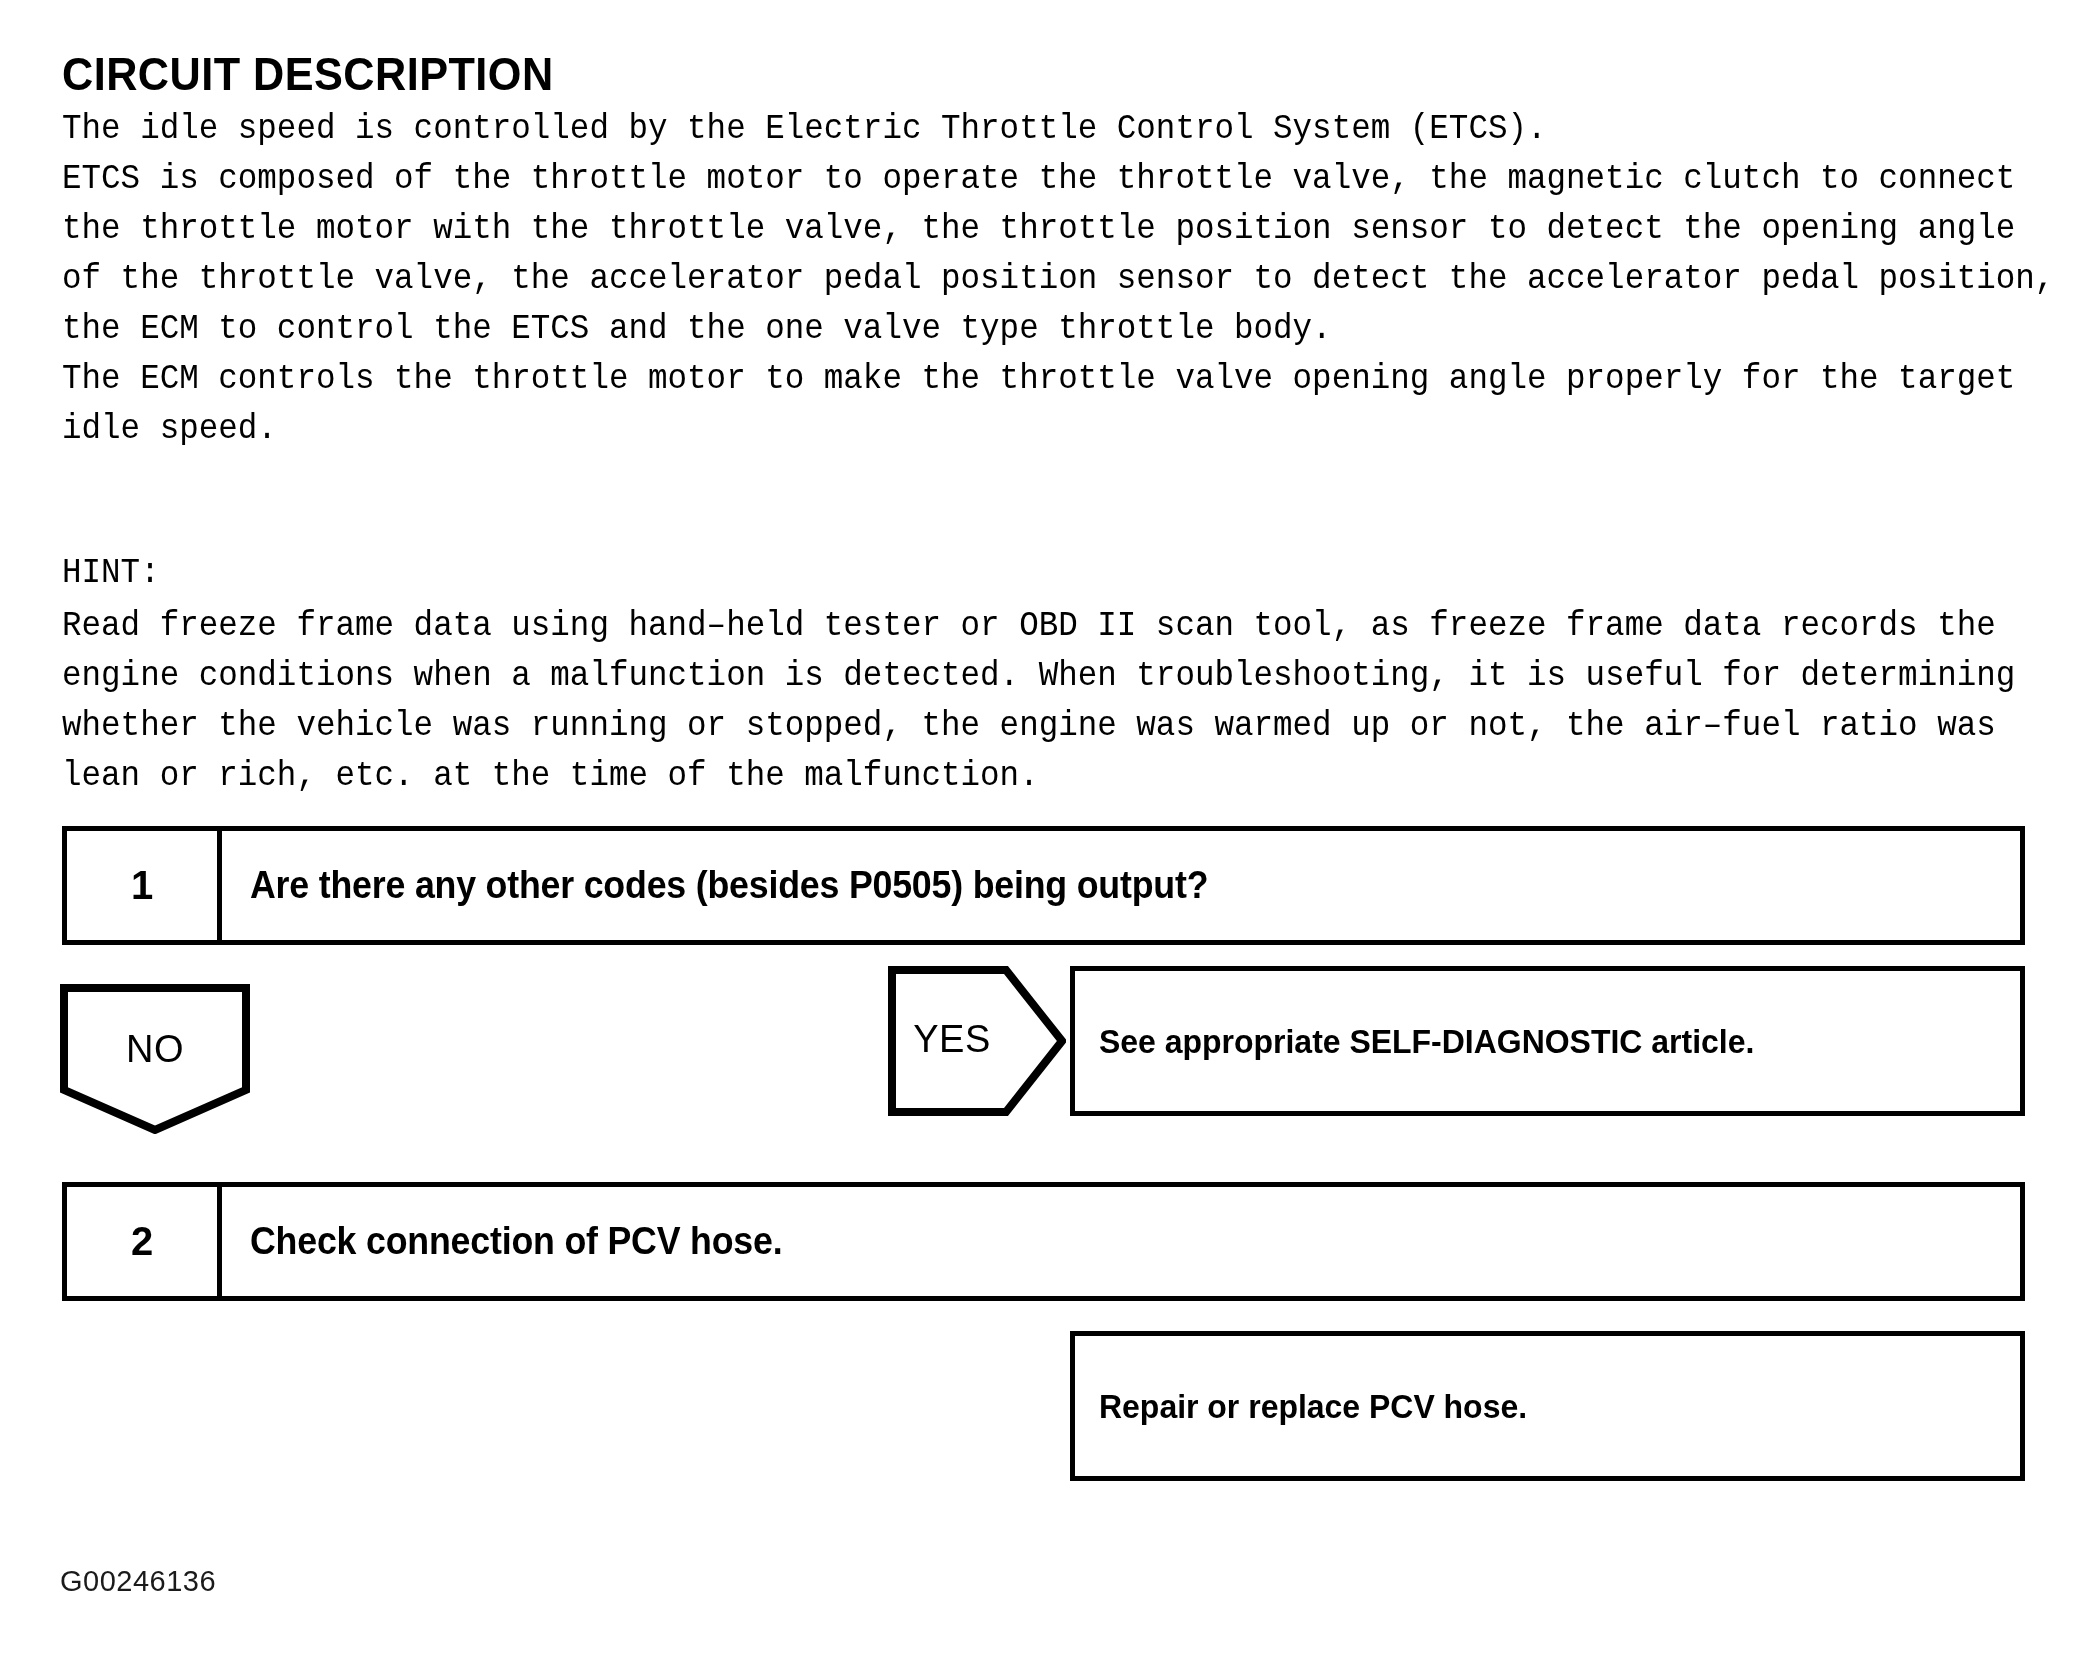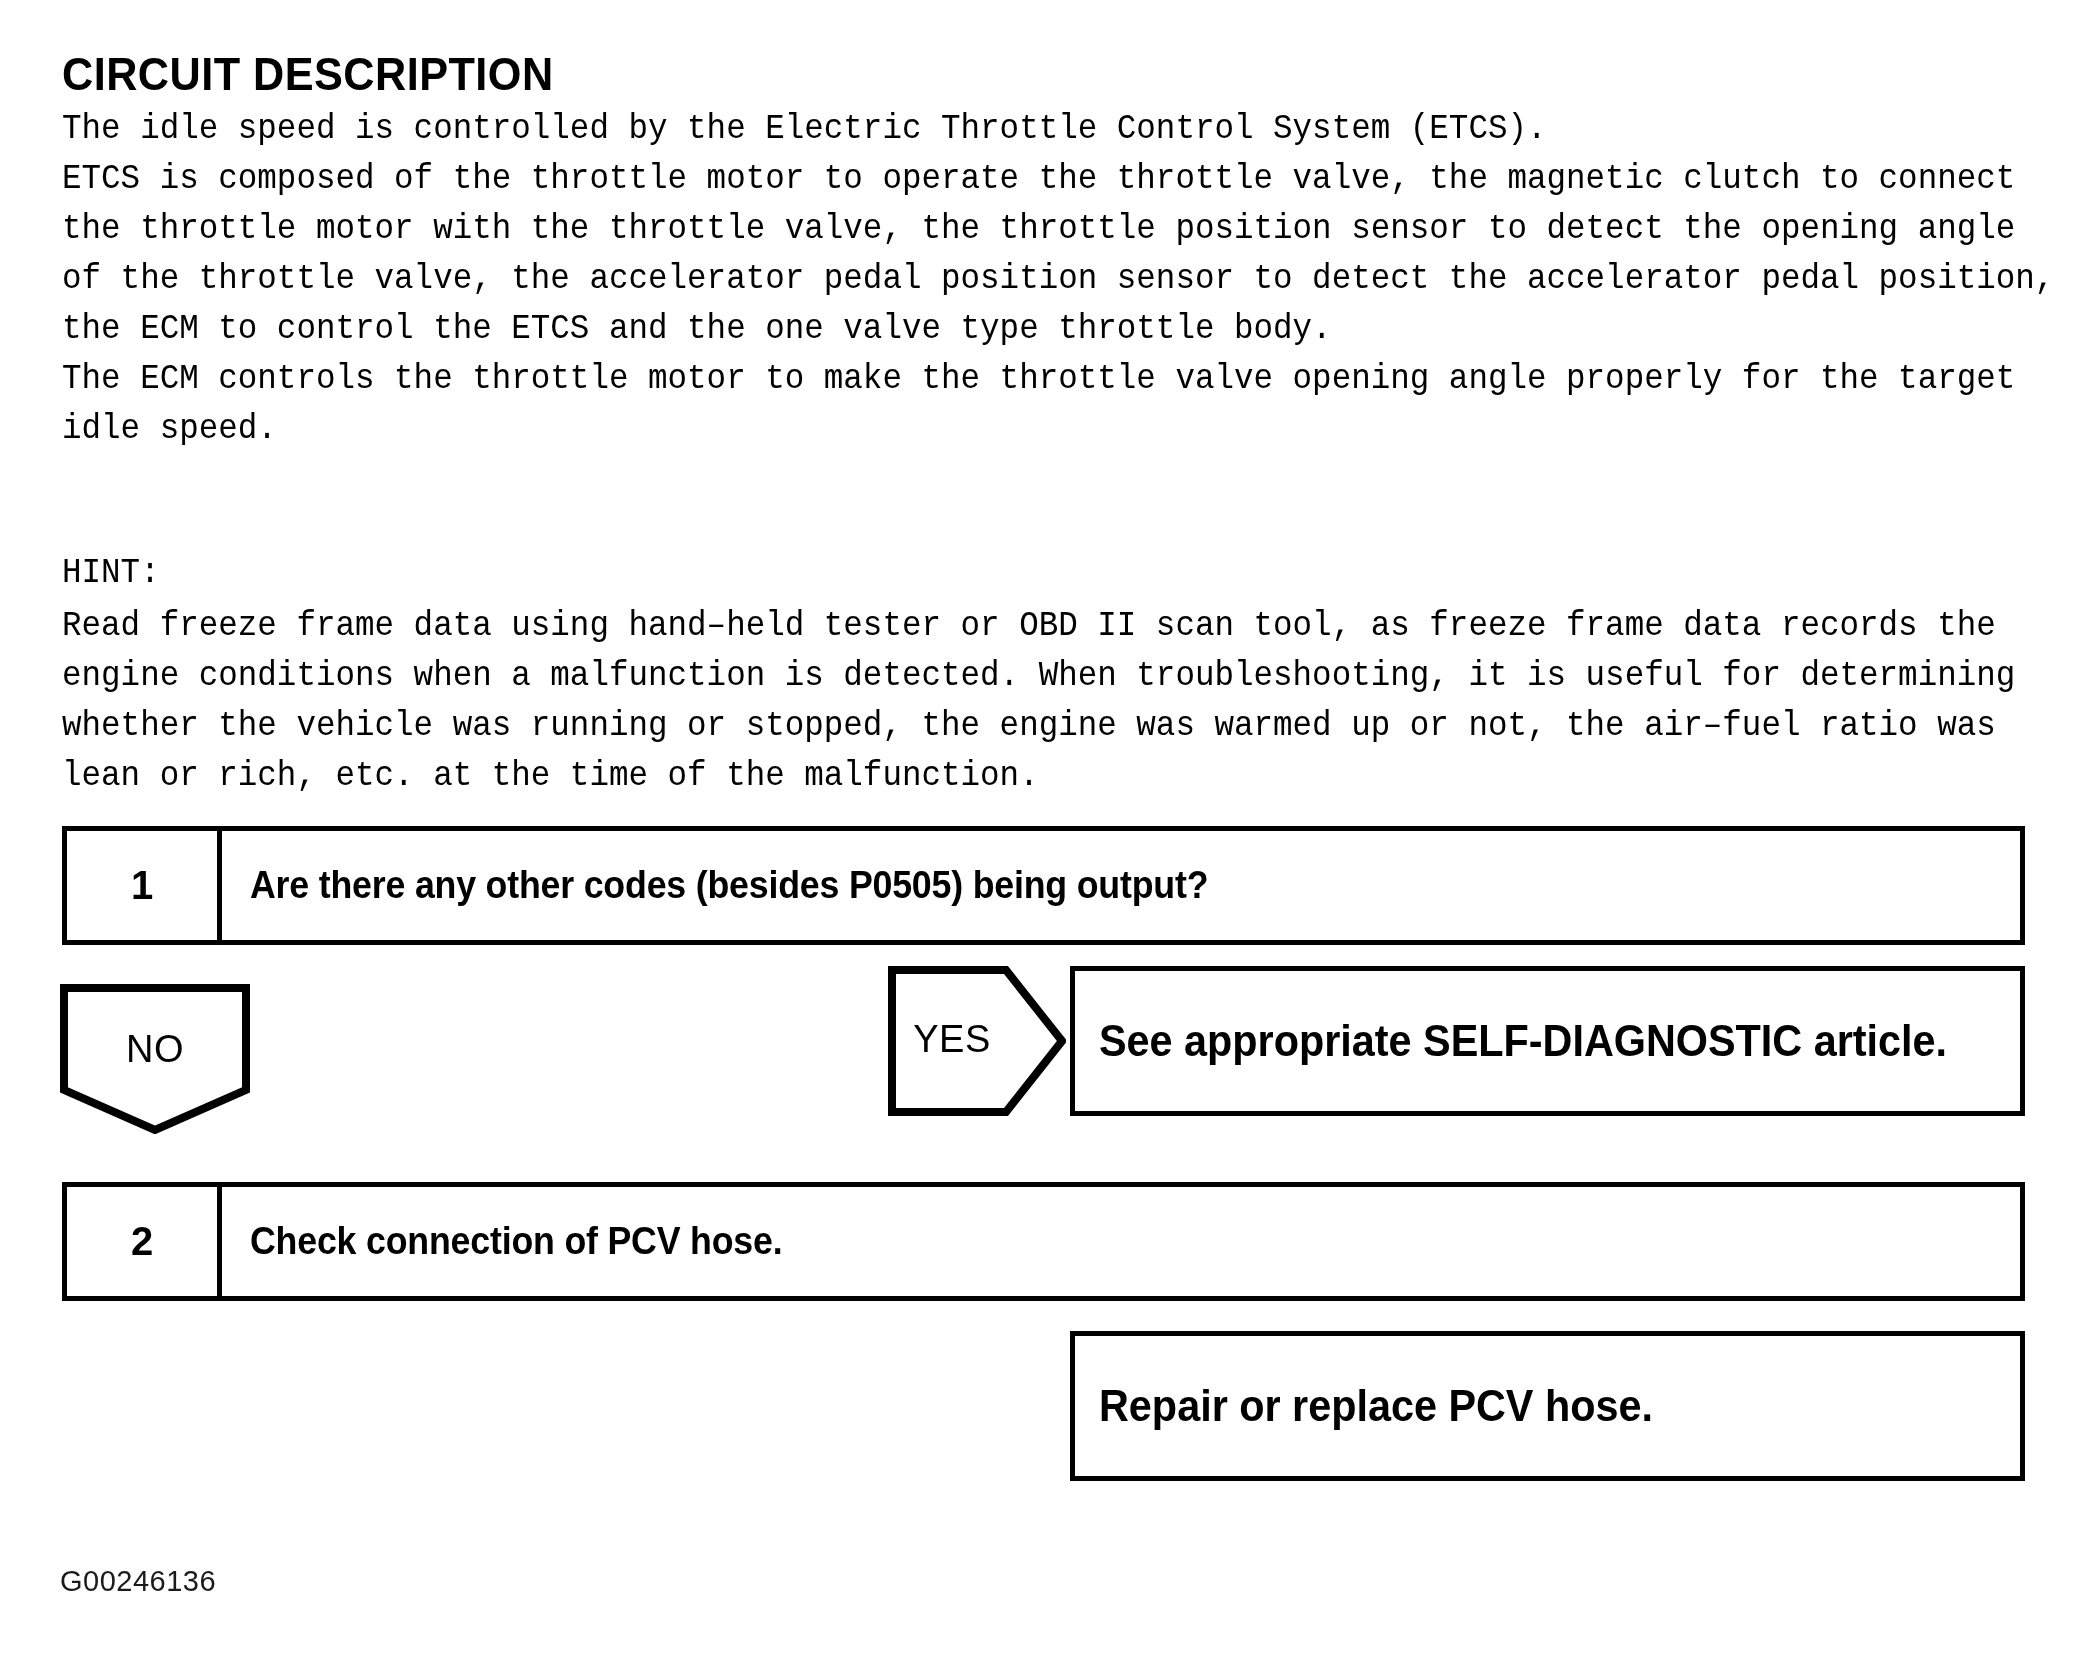--- a/index.html
+++ b/index.html
@@ -103,21 +103,21 @@
 
   
   .fc-result {
     position: absolute;
     box-sizing: border-box;
     border: 5px solid #000;
     background: #fff;
     display: flex;
     align-items: center;
     padding-left: 24px;
-    font-size: 44px;
+    font-size: 34px;
     font-weight: bold;
     font-family: "Liberation Sans", sans-serif;
   }
   .fc-result span {
     display: inline-block;
     transform: scaleX(0.94);
     transform-origin: left center;
   }
 
   

